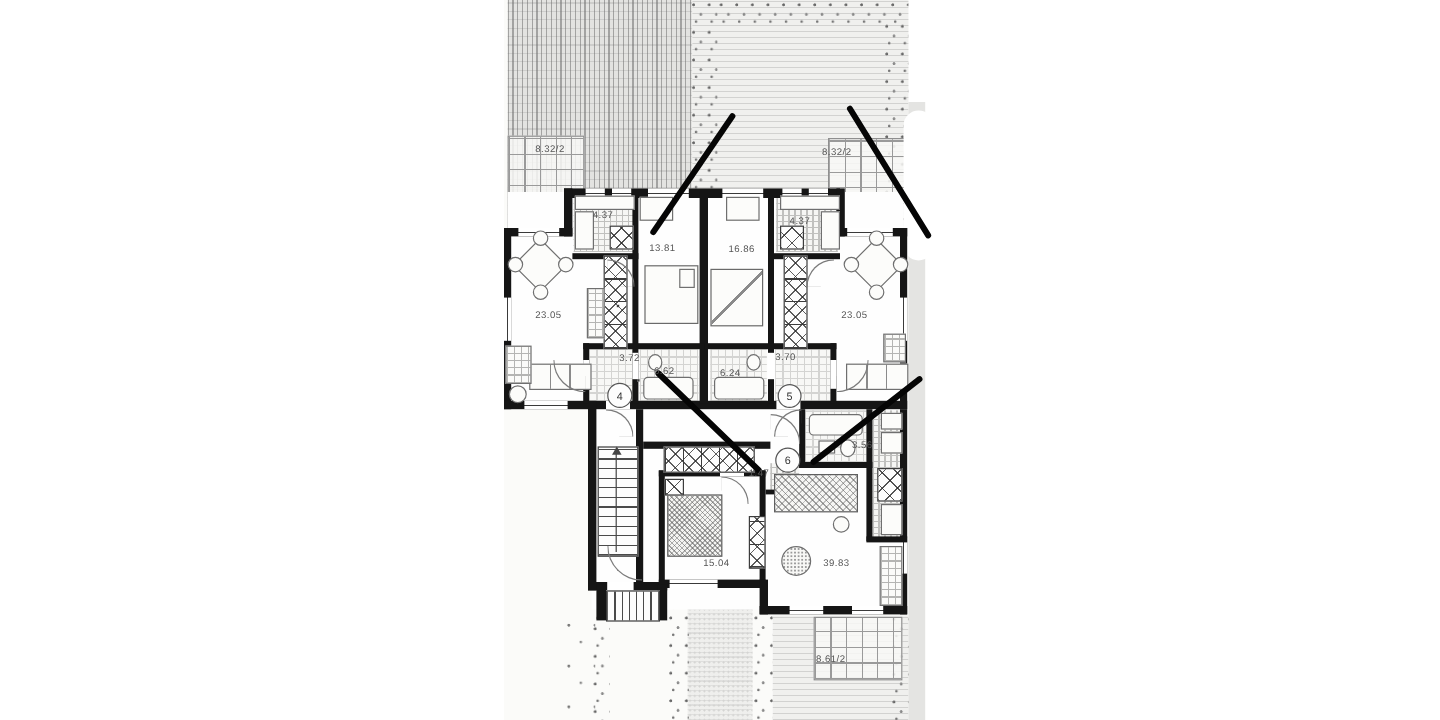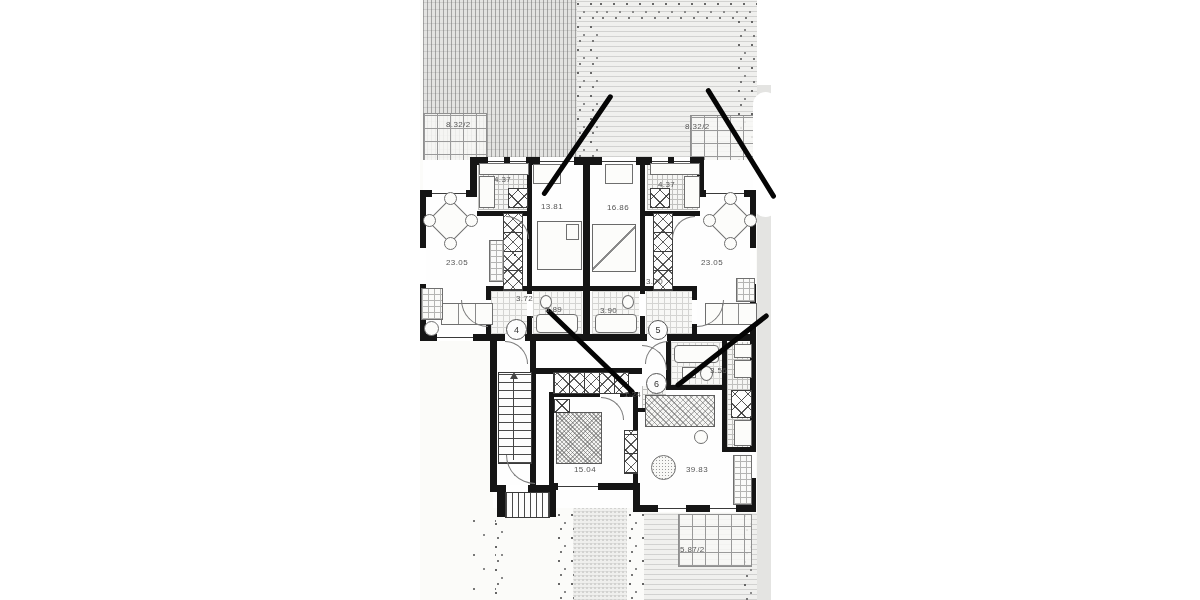--- a/index.html
+++ b/index.html
@@ -264,28 +264,28 @@
 
   <span class="lbl" style="left:446px;top:120px;">8.32/2</span>
   <span class="lbl" style="left:685px;top:122px;">8.32/2</span>
   <span class="lbl" style="left:446px;top:258px;">23.05</span>
   <span class="lbl" style="left:701px;top:258px;">23.05</span>
   <span class="lbl" style="left:541px;top:202px;">13.81</span>
   <span class="lbl" style="left:607px;top:203px;">16.86</span>
   <span class="lbl" style="left:494px;top:175px;">4.37</span>
   <span class="lbl" style="left:658px;top:180px;">4.37</span>
   <span class="lbl" style="left:516px;top:294px;">3.72</span>
-  <span class="lbl" style="left:646px;top:277px;">3.70</span>
-  <span class="lbl" style="left:545px;top:305px;">5.89</span>
-  <span class="lbl" style="left:600px;top:306px;">3.90</span>
+  <span class="lbl" style="left:646px;top:293px;">3.70</span>
+  <span class="lbl" style="left:545px;top:305px;">6.62</span>
+  <span class="lbl" style="left:600px;top:306px;">6.24</span>
   <span class="lbl" style="left:710px;top:366px;">3.56</span>
-  <span class="lbl" style="left:624px;top:390px;">1.24</span>
-  <span class="lbl" style="left:574px;top:465px;">15.04</span>
+  <span class="lbl" style="left:624px;top:390px;">1.47</span>
+  <span class="lbl" style="left:586px;top:465px;">15.04</span>
   <span class="lbl" style="left:686px;top:465px;">39.83</span>
-  <span class="lbl" style="left:680px;top:545px;">5.87/2</span>
+  <span class="lbl" style="left:680px;top:545px;">8.61/2</span>
 
   <div class="ulab" style="left:506px;top:319px;width:19px;height:19px;">
     <span>4</span>
   </div>
   <div class="ulab" style="left:648px;top:320px;width:18px;height:18px;">
     <span>5</span>
   </div>
   <div class="ulab" style="left:646px;top:373px;width:19px;height:19px;">
     <span>6</span>
   </div>

